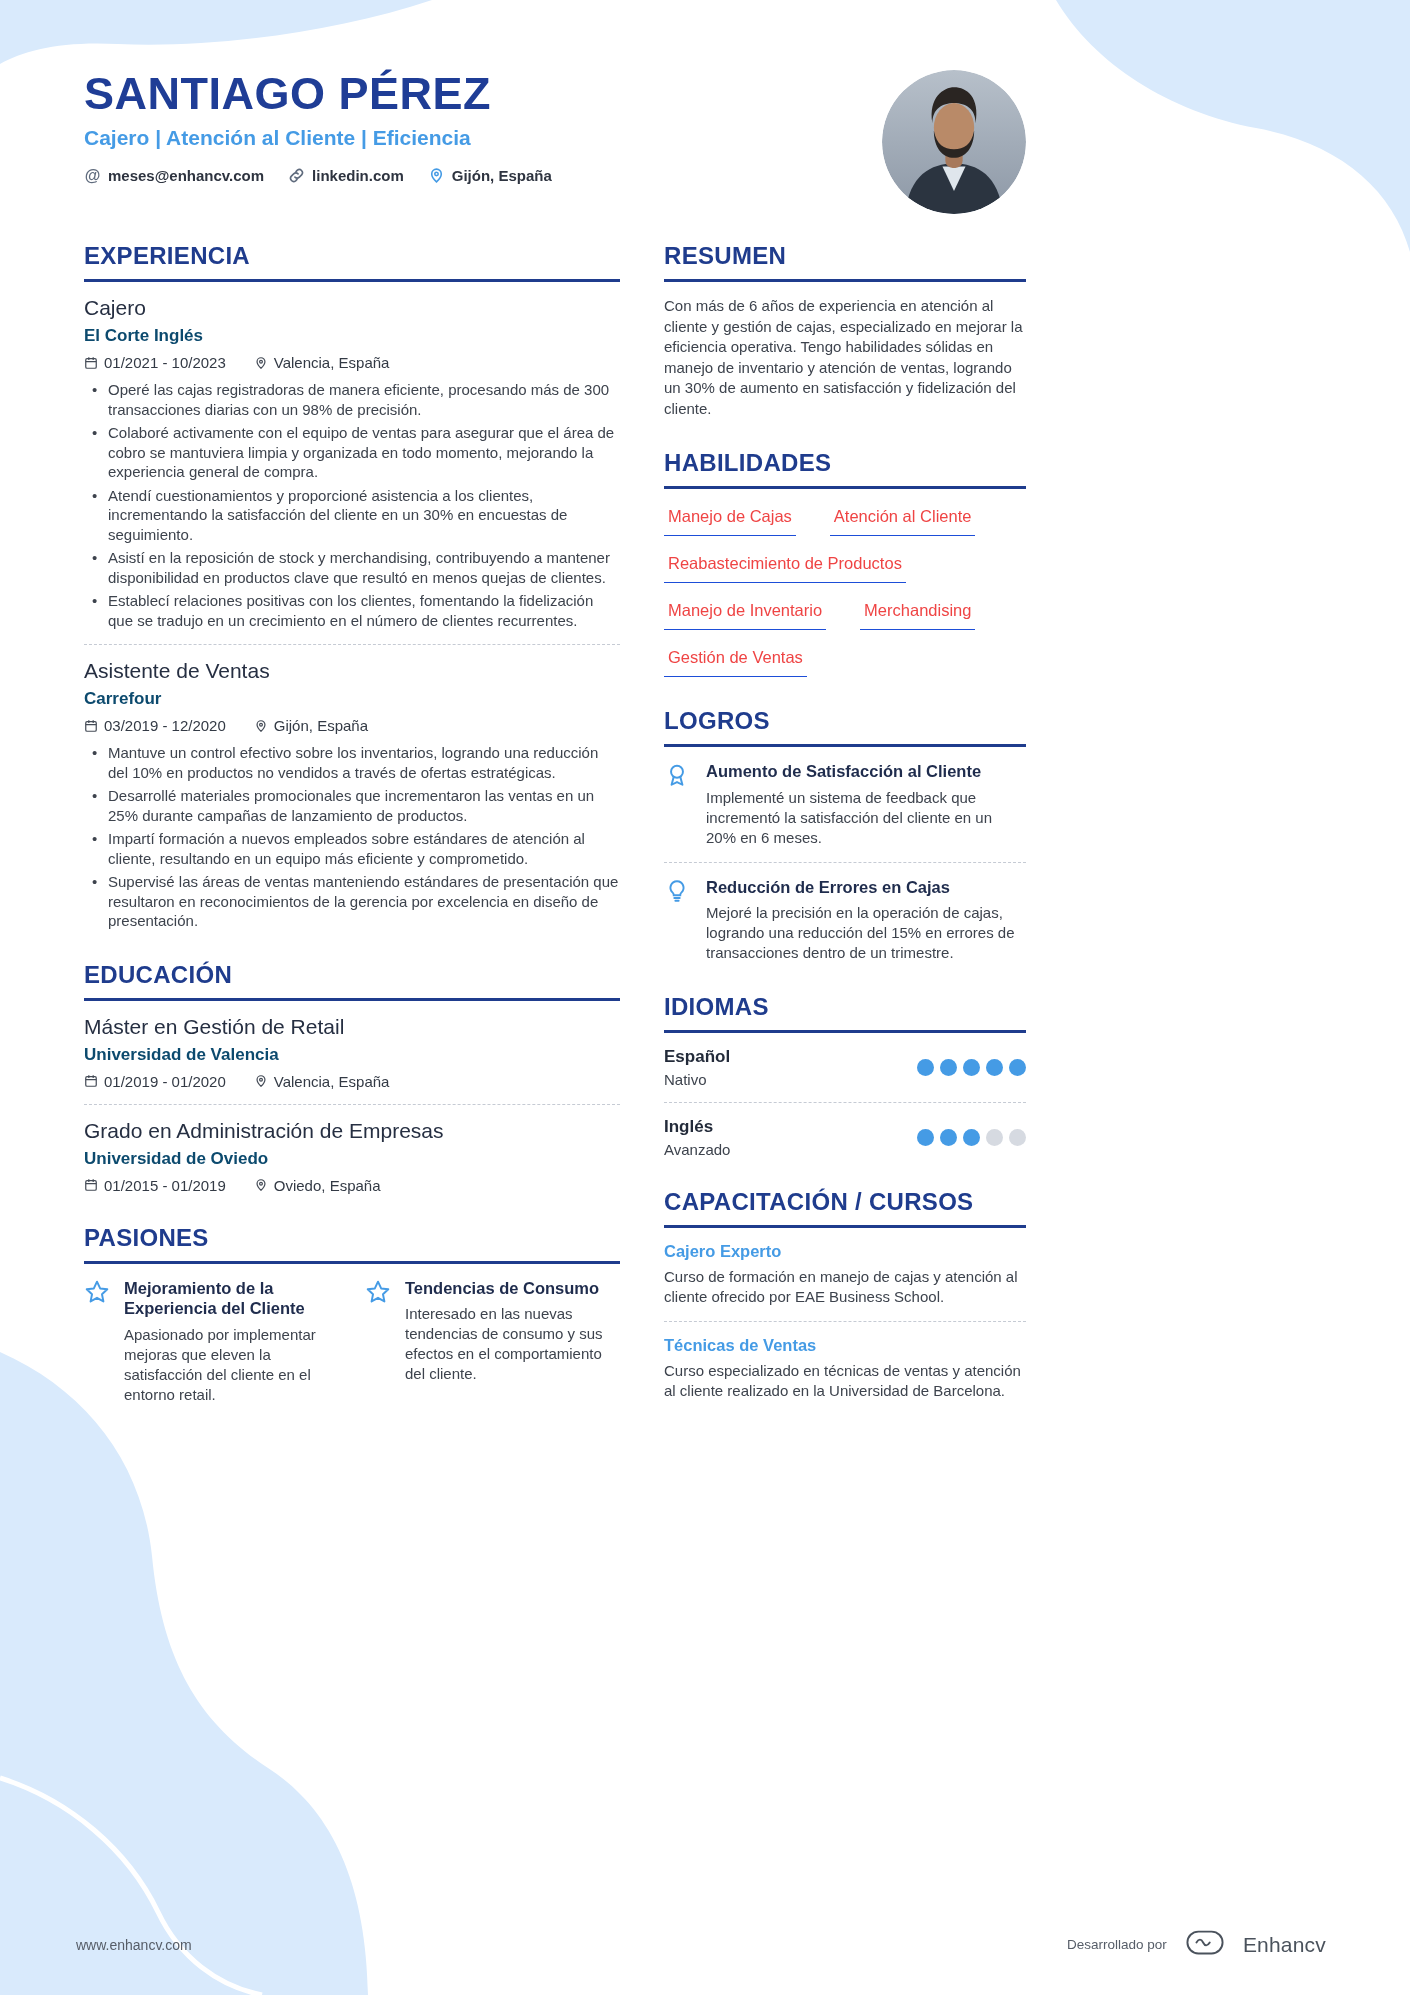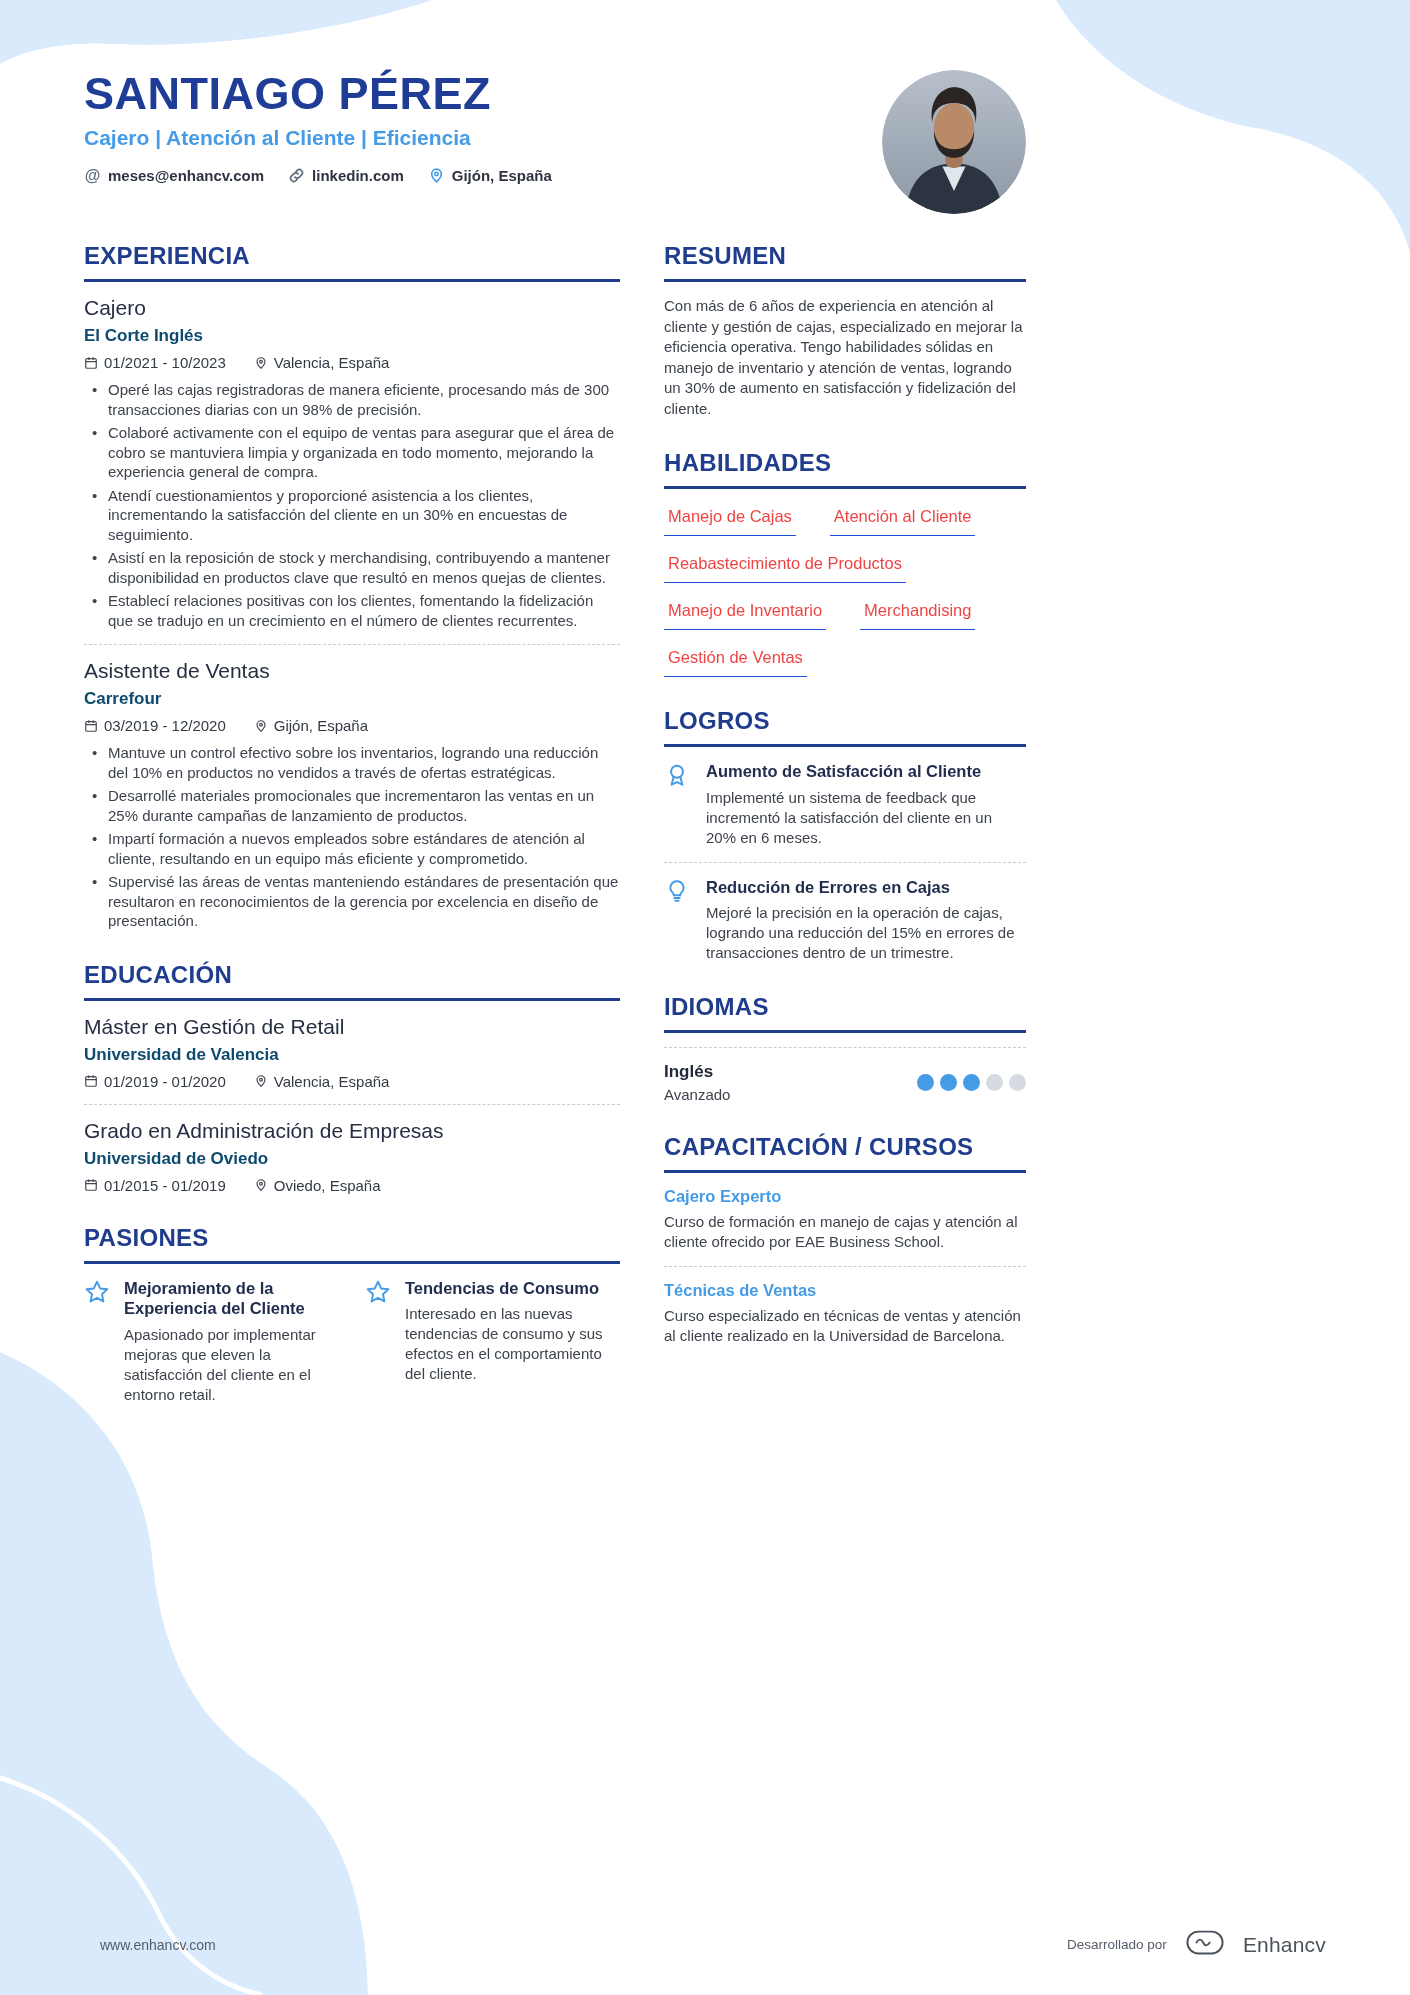--- a/index.html
+++ b/index.html
@@ -71,21 +71,21 @@
   .dot { width:17px; height:17px; border-radius:50%; background:#d6dae1; }
   .dot.filled { background:#459be5; }
 
   
   .passions-grid { display:grid; grid-template-columns:1fr 1fr; gap:26px; }
   .passion { display:flex; gap:12px; }
   .passion-icon { width:28px; flex-shrink:0; padding-top:1px; }
 
   
   .footer {
-    position:absolute; left:100px; right:84px; bottom:36px;
+    position:absolute; left:76px; right:84px; bottom:36px;
     display:flex; justify-content:space-between; align-items:center; z-index:1;
   }
   .footer-site { font-size:14px; color:#565d68; }
   .footer-right { display:flex; align-items:center; gap:19px; }
   .powered { font-size:13.5px; color:#565d68; }
   .brand { font-size:21px; color:#4a525c; letter-spacing:0.2px; }
 </style>
 </head>
 <body>
 
@@ -341,20 +341,33 @@
           <div>
             <div class="item-title">Reducción de Errores en Cajas</div>
             <div class="item-text">Mejoré la precisión en la operación de cajas, logrando una reducción del 15% en errores de transacciones dentro de un trimestre.</div>
           </div>
         </div>
       </section>
 
       <section class="section">
         <h2 class="section-heading">IDIOMAS</h2>
 
+        <div class="lang-row">
+          <div>
+            <div class="lang-name">Español</div>
+            <div class="lang-level">Nativo</div>
+          </div>
+          <div class="dots">
+              <span class="dot filled"></span>
+              <span class="dot filled"></span>
+              <span class="dot filled"></span>
+              <span class="dot filled"></span>
+              <span class="dot filled"></span>
+            </div>
+        </div>
 
         <div class="sep-dashed"></div>
 
         <div class="lang-row">
           <div>
             <div class="lang-name">Inglés</div>
             <div class="lang-level">Avanzado</div>
           </div>
           <div class="dots">
               <span class="dot filled"></span>

